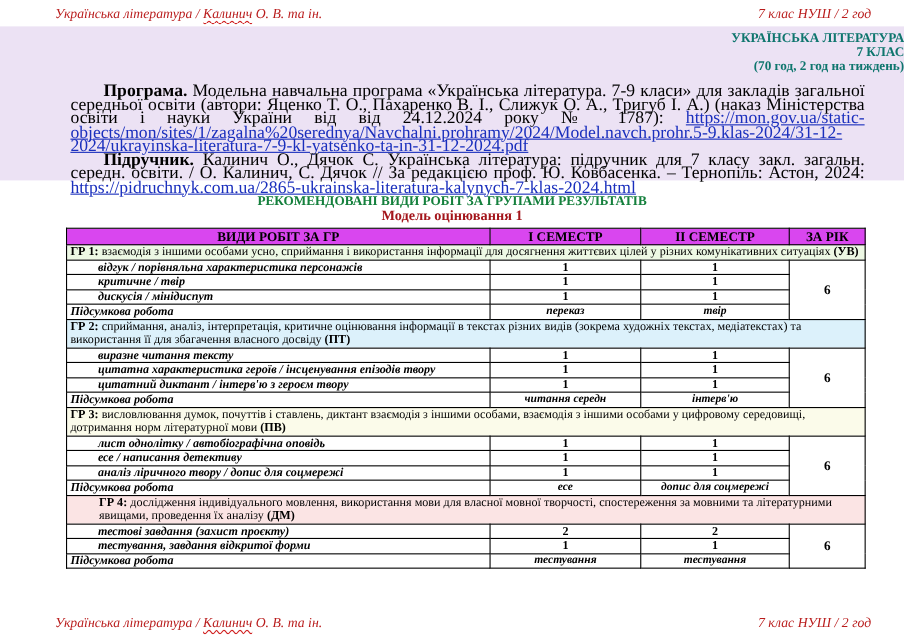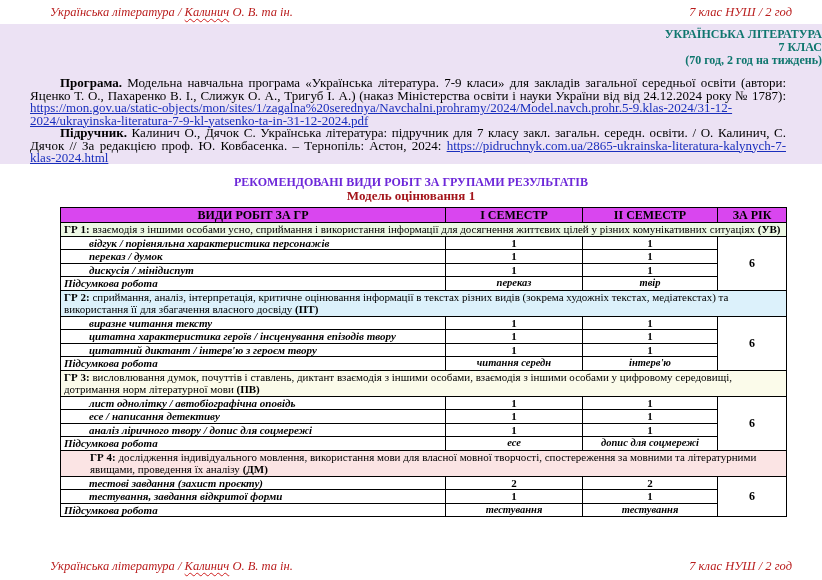--- a/index.html
+++ b/index.html
@@ -16,28 +16,28 @@
   .running-head.bottom { top:554px; }
   .running-head .left { position:absolute; left:50px; top:5px; }
   .running-head .right { position:absolute; right:30px; top:5px; }
   .spell { text-decoration: underline wavy #d02020; text-decoration-thickness:1px; text-underline-offset:2px; }
 
   .info-block {
     position:absolute; left:0; top:24px; width:822px; height:140px;
     background:#ece2f4;
   }
   .title-block { text-align:right; color:#0f766e; font-weight:bold; font-size:12px; line-height:13px; padding-top:4px; }
-  .para { margin:0 36px 0 30px; font-size:13px; line-height:12.5px; text-align:justify; text-indent:30px; }
+  .para { margin:0 36px 0 64px; font-size:16px; line-height:12.5px; text-align:justify; text-indent:30px; }
   .para.first { margin-top:10px; }
   .para b { font-weight:bold; }
   .link { color:#1a2fbd; text-decoration:underline; }
 
   .section-title {
     position:absolute; left:0; top:175px; width:822px; text-align:center;
-    color:#6d28d9; font-weight:bold; font-size:12px; line-height:14px;
+    color:#15803d; font-weight:bold; font-size:12px; line-height:14px;
   }
   .section-sub {
     position:absolute; left:0; top:189px; width:822px; text-align:center;
     color:#a3141a; font-weight:bold; font-size:13px; line-height:14px;
   }
 
   table.plan {
     position:absolute; left:60px; top:207px; width:726px;
     border-collapse:collapse; font-size:11px; table-layout:fixed;
   }
@@ -92,21 +92,21 @@
       <tr class="group-row">
         <td colspan="4" style="background: rgb(237, 248, 228);"><b>ГР 1:</b><span> взаємодія з іншими особами усно, сприймання і використання інформації для досягнення життєвих цілей у різних комунікативних ситуаціях </span><b>(УВ)</b></td>
       </tr>
       <tr>
         <td class="task">відгук / порівняльна характеристика персонажів</td>
         <td class="num">1</td>
         <td class="num">1</td>
         <td class="year" rowspan="4">6</td>
       </tr>
       <tr>
-        <td class="task">переказ / думок</td>
+        <td class="task">критичне / твір</td>
         <td class="num">1</td>
         <td class="num">1</td>
       </tr>
       <tr>
         <td class="task">дискусія / мінідиспут</td>
         <td class="num">1</td>
         <td class="num">1</td>
       </tr>
       <tr>
         <td class="summary">Підсумкова робота</td>

